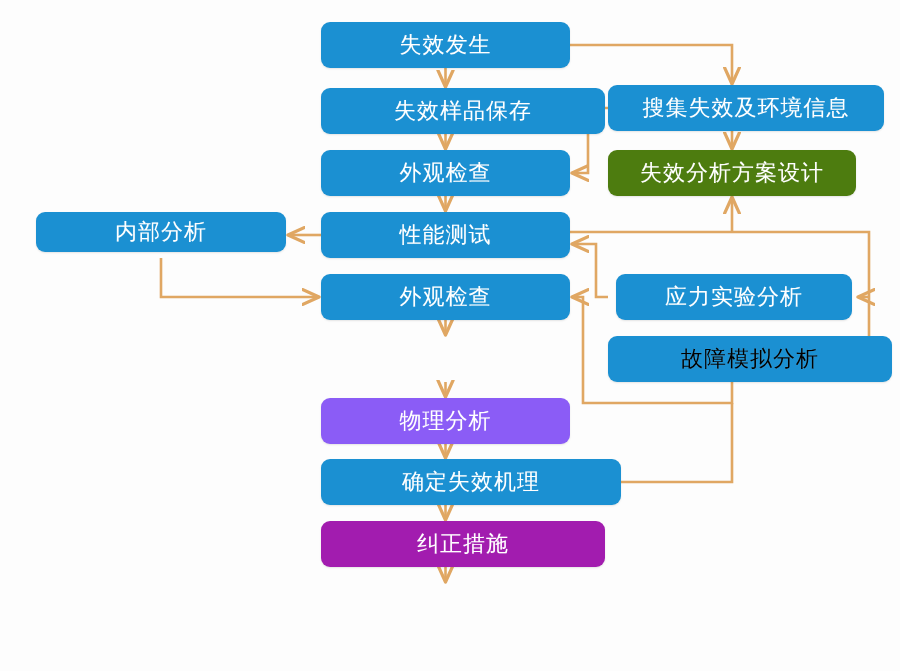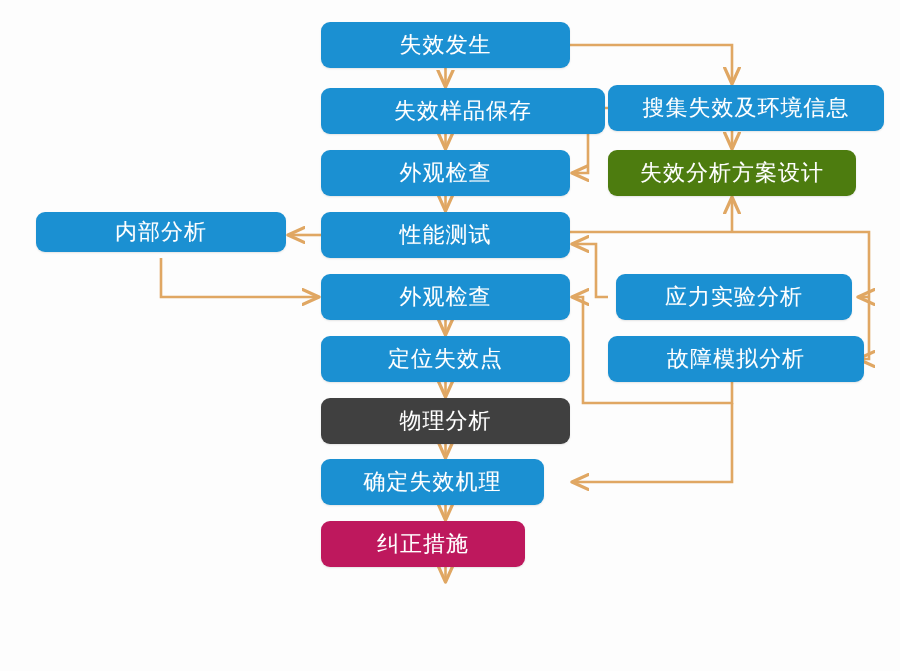--- a/index.html
+++ b/index.html
@@ -102,50 +102,47 @@
   </div>
 
   <div class="node" style="left: 321px; top: 212px; width: 249px; height: 46px; background: rgb(27, 144, 210); color: #ffffff;">
     <span class="label">性能测试</span>
   </div>
 
   <div class="node" style="left: 321px; top: 274px; width: 249px; height: 46px; background: rgb(27, 144, 210); color: rgb(255, 255, 255);">
     <span class="label">外观检查</span>
   </div>
 
-  <div class="node" style="left: 321px; top: 336px; width: 249px; height: 46px; background: rgb(27, 144, 210); color: rgb(255, 255, 255);">
-    <span class="label">定位失效点</span>
-  </div>
 
-  <div class="node" style="left: 321px; top: 398px; width: 249px; height: 46px; background: #404040; color: rgb(255, 255, 255);">
+  <div class="node" style="left: 321px; top: 398px; width: 249px; height: 46px; background: #8b5cf6; color: rgb(255, 255, 255);">
     <span class="label">物理分析</span>
   </div>
 
-  <div class="node" style="left: 321px; top: 459px; width: 223px; height: 46px; background: rgb(27, 144, 210); color: rgb(255, 255, 255);">
+  <div class="node" style="left: 321px; top: 459px; width: 300px; height: 46px; background: rgb(27, 144, 210); color: rgb(255, 255, 255);">
     <span class="label">确定失效机理</span>
   </div>
 
-  <div class="node" style="left: 321px; top: 521px; width: 204px; height: 46px; background: #be185d; color: rgb(255, 255, 255);">
+  <div class="node" style="left: 321px; top: 521px; width: 284px; height: 46px; background: #a21caf; color: rgb(255, 255, 255);">
     <span class="label">纠正措施</span>
   </div>
 
 
   <div class="node" style="left: 36px; top: 212px; width: 250px; height: 40px; background: rgb(27, 144, 210); color: rgb(255, 255, 255);">
     <span class="label">内部分析</span>
   </div>
 
   <div class="node" style="left: 608px; top: 85px; width: 276px; height: 46px; background: rgb(27, 144, 210); color: rgb(255, 255, 255);">
     <span class="label">搜集失效及环境信息</span>
   </div>
 
   <div class="node" style="left: 608px; top: 150px; width: 248px; height: 46px; background: #4d7c0f; color: rgb(255, 255, 255);">
     <span class="label">失效分析方案设计</span>
   </div>
 
   <div class="node" style="left: 608px; top: 274px; width: 236px; height: 46px; background: rgb(27, 144, 210); color: rgb(255, 255, 255); margin-left: 8px;">
     <span class="label">应力实验分析</span>
   </div>
 
-  <div class="node" style="left: 608px; top: 336px; width: 256px; height: 46px; background: rgb(27, 144, 210); color: #ffffff;">
+  <div class="node" style="left: 608px; top: 336px; width: 284px; height: 46px; background: rgb(27, 144, 210); color: #000000;">
     <span class="label">故障模拟分析</span>
   </div>
 
 </div>
 
 </body></html>

